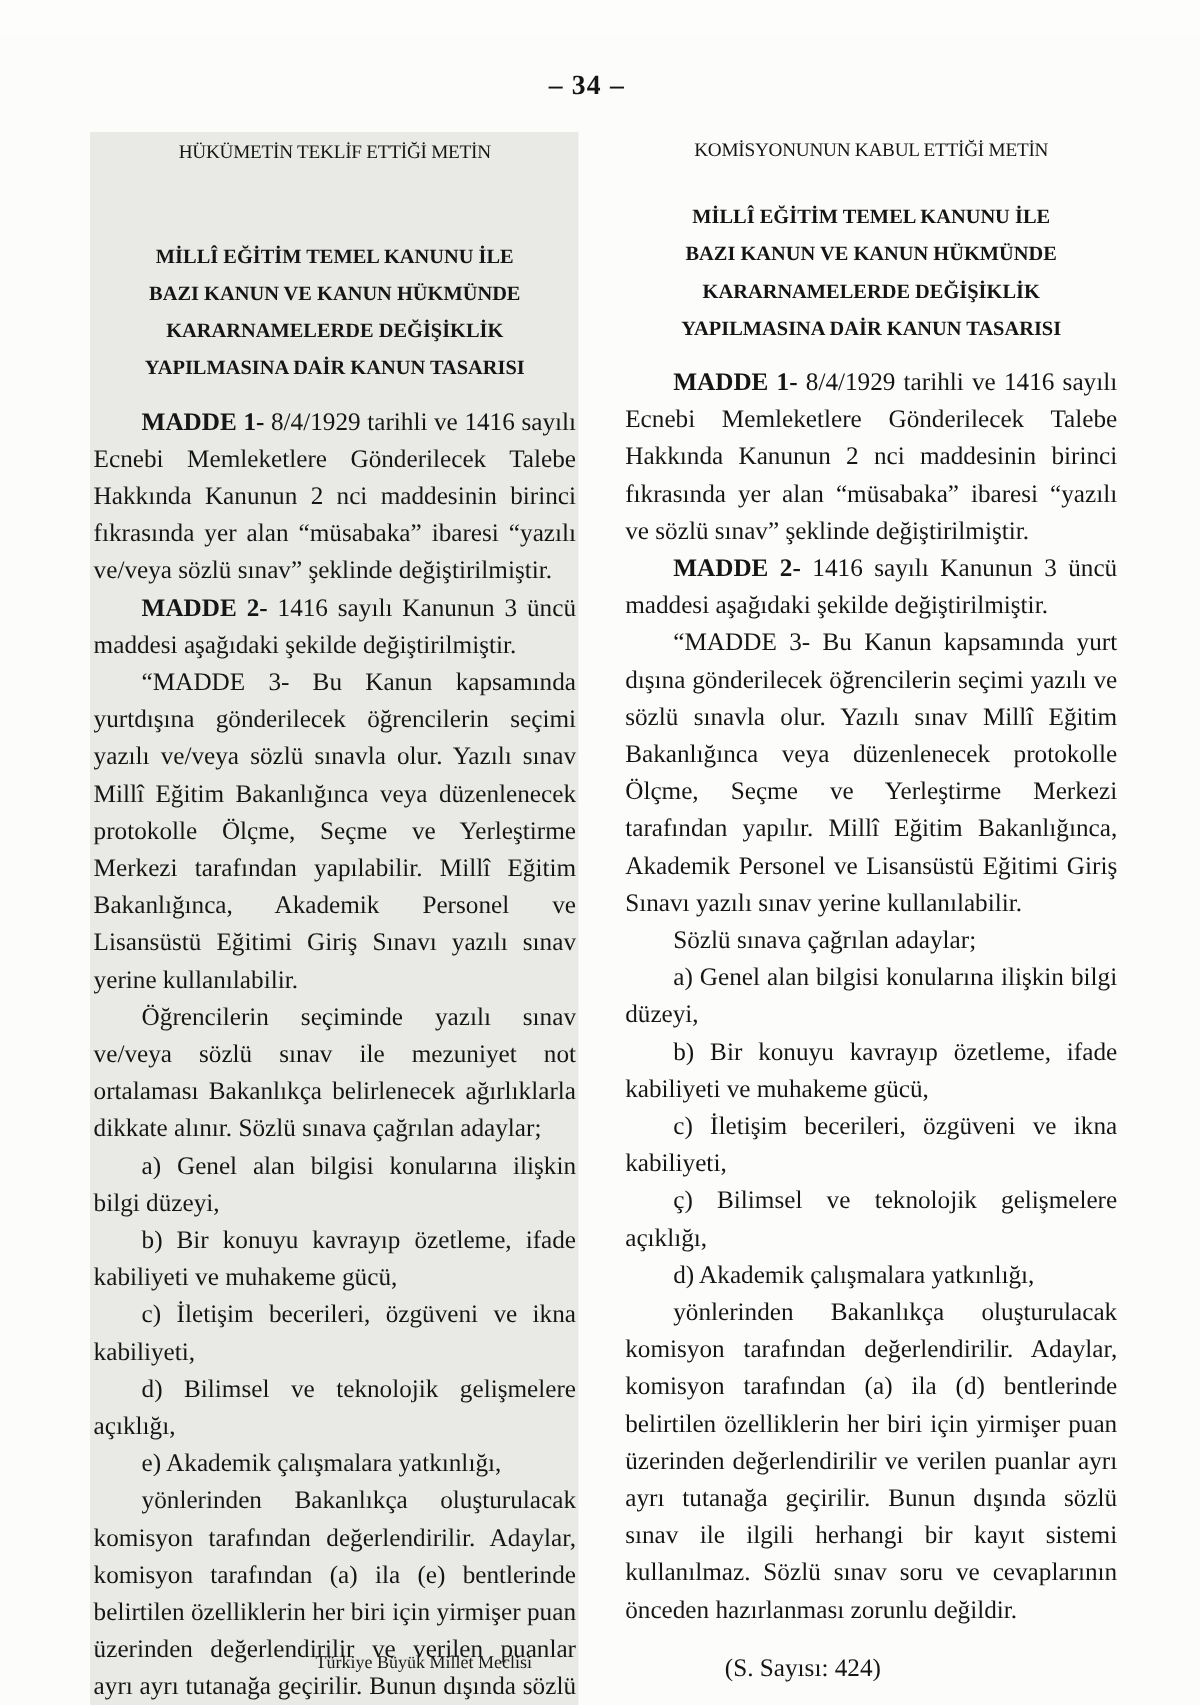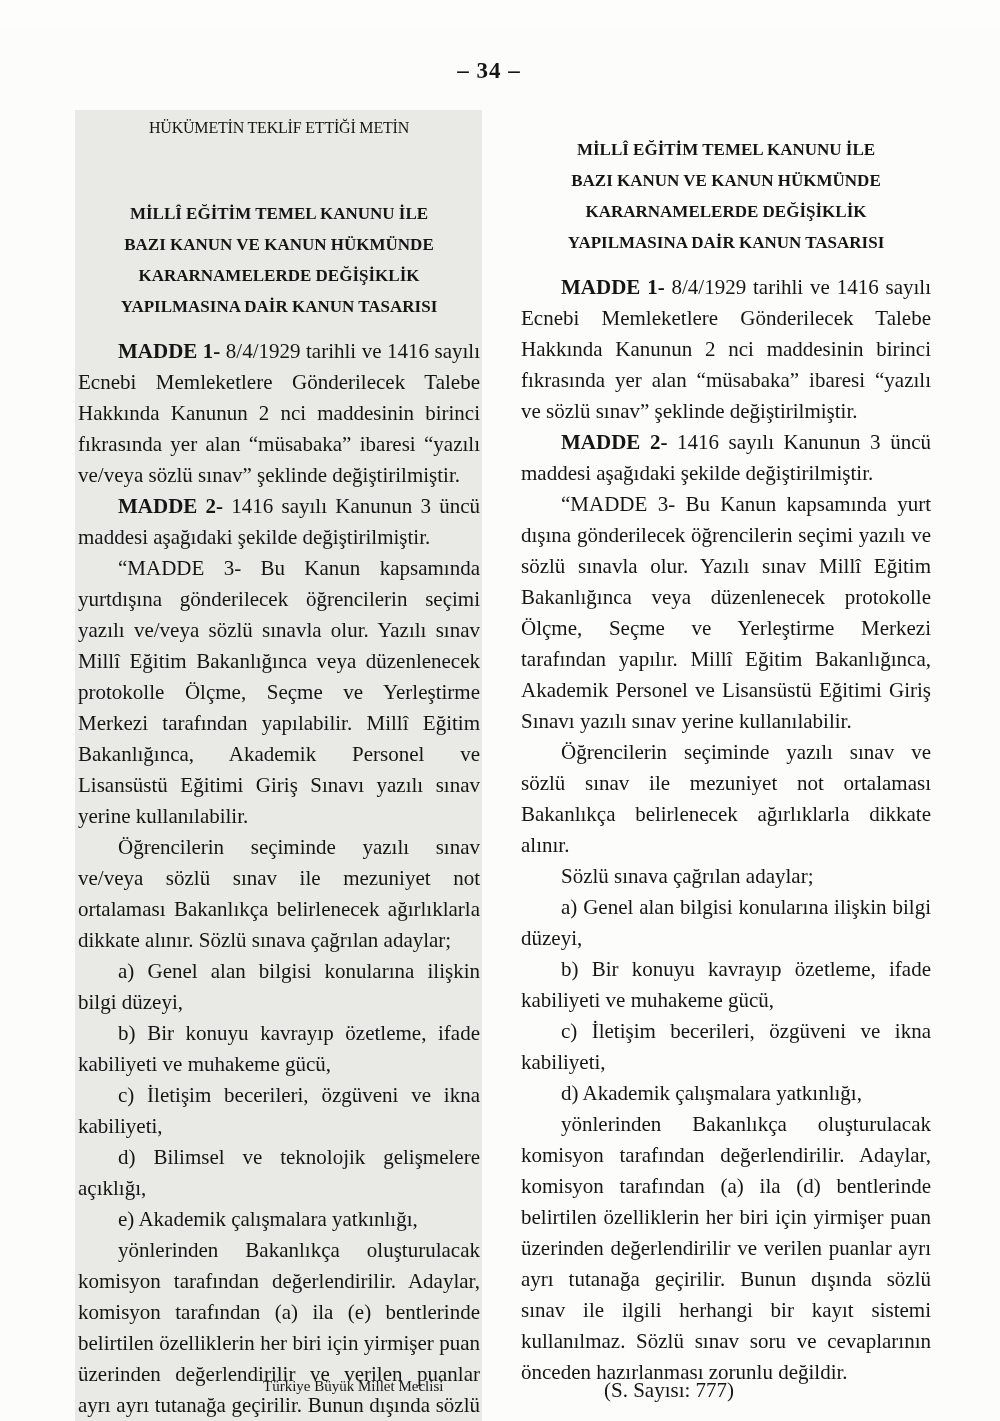--- a/index.html
+++ b/index.html
@@ -63,37 +63,38 @@
       <p><span>b) Bir konuyu kavrayıp özetleme, ifade kabiliyeti ve muhakeme gücü,</span></p>
       <p><span>c) İletişim becerileri, özgüveni ve ikna kabiliyeti,</span></p>
       <p><span>d) Bilimsel ve teknolojik gelişmelere açıklığı,</span></p>
       <p><span>e) Akademik çalışmalara yatkınlığı,</span></p>
       <p><span>yönlerinden Bakanlıkça oluşturulacak komisyon tarafından değerlendirilir. Adaylar, komisyon tarafından (a) ila (e) bentlerinde belirtilen özelliklerin her biri için yirmişer puan üzerinden değerlendirilir ve verilen puanlar ayrı ayrı tutanağa geçirilir. Bunun dışında sözlü sınav ile ilgili herhangi bir kayıt sistemi kullanılmaz. Sözlü sınav soru ve cevaplarının önceden hazırlanması zorunlu değildir.</span></p>
     </div>
   </div>
 
   <div class="col col-right">
     <div class="col-header">
+      <div class="hline">KOMİSYONUNUN KABUL ETTİĞİ METİN</div>
     </div>
     <div class="col-title">
       <div class="tline">MİLLÎ EĞİTİM TEMEL KANUNU İLE</div>
       <div class="tline">BAZI KANUN VE KANUN HÜKMÜNDE</div>
       <div class="tline">KARARNAMELERDE DEĞİŞİKLİK</div>
       <div class="tline">YAPILMASINA DAİR KANUN TASARISI</div>
     </div>
     <div class="body-text">
       <p><span class="lead">MADDE 1-</span><span> 8/4/1929 tarihli ve 1416 sayılı Ecnebi Memleketlere Gönderilecek Talebe Hakkında Kanunun 2 nci maddesinin birinci fıkrasında yer alan “müsabaka” ibaresi “yazılı ve sözlü sınav” şeklinde değiştirilmiştir.</span></p>
       <p><span class="lead">MADDE 2-</span><span> 1416 sayılı Kanunun 3 üncü maddesi aşağıdaki şekilde değiştirilmiştir.</span></p>
       <p><span>“MADDE 3- Bu Kanun kapsamında yurt dışına gönderilecek öğrencilerin seçimi yazılı ve sözlü sınavla olur. Yazılı sınav Millî Eğitim Bakanlığınca veya düzenlenecek protokolle Ölçme, Seçme ve Yerleştirme Merkezi tarafından yapılır. Millî Eğitim Bakanlığınca, Akademik Personel ve Lisansüstü Eğitimi Giriş Sınavı yazılı sınav yerine kullanılabilir.</span></p>
-      <p><span>Öğrencilerin seçiminde yazılı sınav ve sözlü sınav ile mezuniyet not ortalaması Bakanlıkça belirlenecek ağırlıklarla dikkate alınır.</span></p>
       <p><span>Sözlü sınava çağrılan adaylar;</span></p>
       <p><span>a) Genel alan bilgisi konularına ilişkin bilgi düzeyi,</span></p>
       <p><span>b) Bir konuyu kavrayıp özetleme, ifade kabiliyeti ve muhakeme gücü,</span></p>
       <p><span>c) İletişim becerileri, özgüveni ve ikna kabiliyeti,</span></p>
+      <p><span>ç) Bilimsel ve teknolojik gelişmelere açıklığı,</span></p>
       <p><span>d) Akademik çalışmalara yatkınlığı,</span></p>
       <p><span>yönlerinden Bakanlıkça oluşturulacak komisyon tarafından değerlendirilir. Adaylar, komisyon tarafından (a) ila (d) bentlerinde belirtilen özelliklerin her biri için yirmişer puan üzerinden değerlendirilir ve verilen puanlar ayrı ayrı tutanağa geçirilir. Bunun dışında sözlü sınav ile ilgili herhangi bir kayıt sistemi kullanılmaz. Sözlü sınav soru ve cevaplarının önceden hazırlanması zorunlu değildir.</span></p>
     </div>
   </div>
 
   <div class="footer-left">Türkiye Büyük Millet Meclisi</div>
-  <div class="footer-right">(S. Sayısı: 777)</div>
+  <div class="footer-right">(S. Sayısı: 424)</div>
 
 </div>
 
 </body></html>

